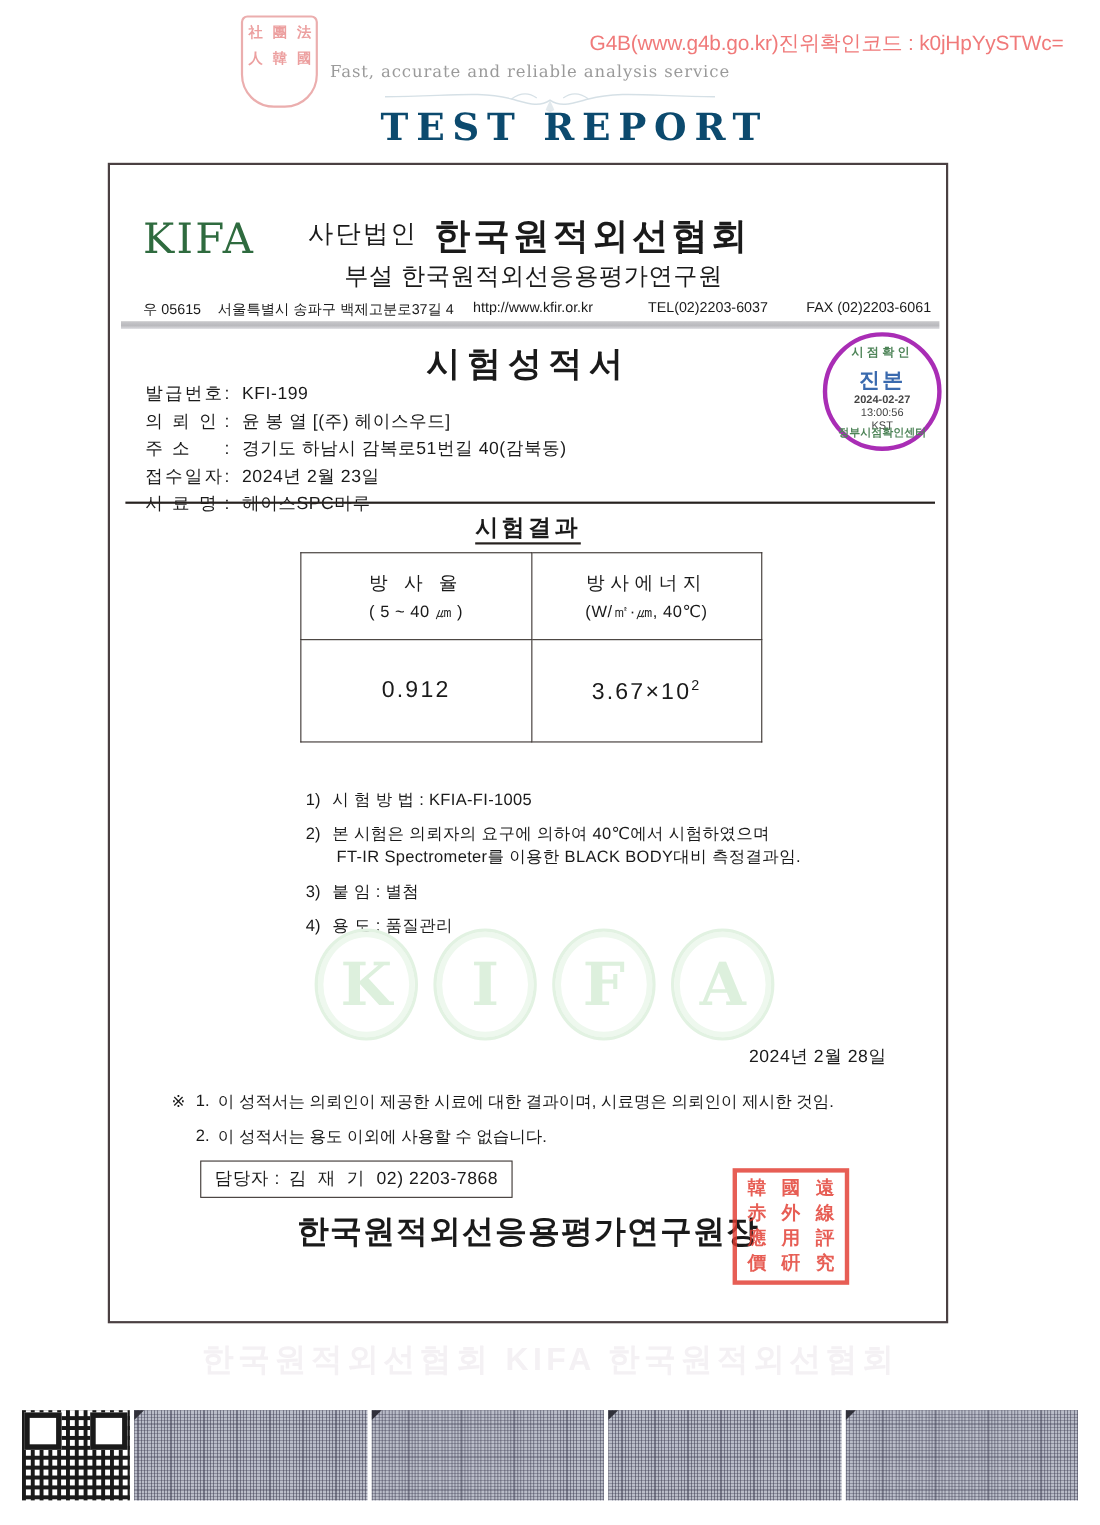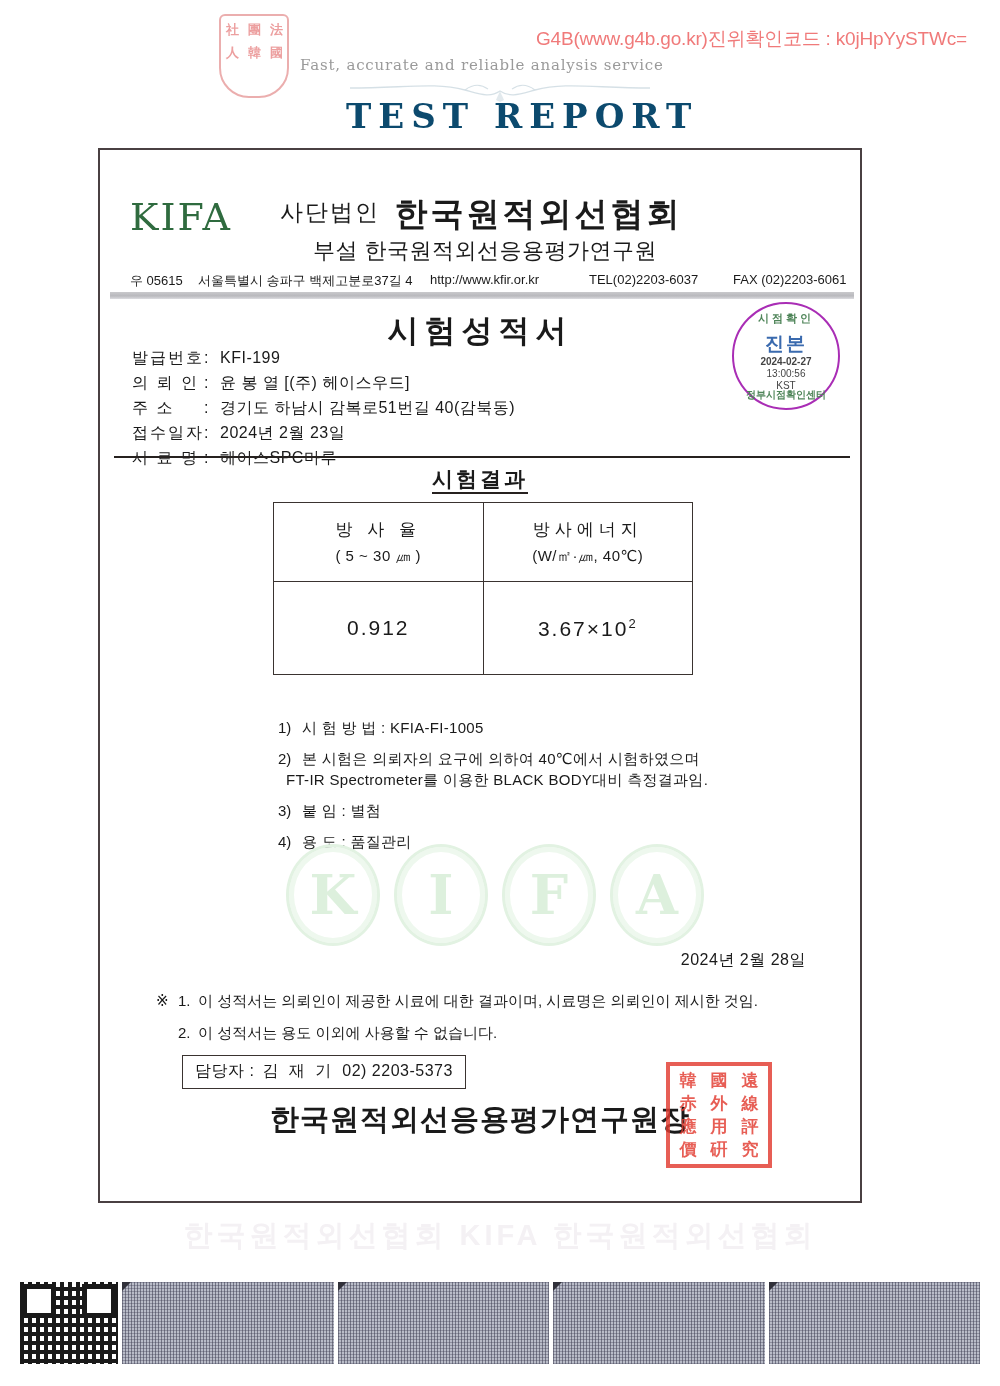--- a/index.html
+++ b/index.html
@@ -195,26 +195,26 @@
   }
   .info-colon { width: 16px; }
   .info-value {
     letter-spacing: 0.5px;
     white-space: nowrap;
   }
 
   
   #timestamp-stamp {
     position: absolute;
-    left: 632px;
+    left: 648px;
     top: 152px;
     width: 108px;
     height: 108px;
     border-radius: 50%;
-    border: 2px solid #a21caf;
+    border: 4px solid #a21caf;
     box-sizing: border-box;
     opacity: 0.92;
   }
   #timestamp-stamp .arc-top,
   #timestamp-stamp .arc-bottom {
     position: absolute;
     width: 100%;
     text-align: center;
     font-size: 11px;
     color: #3f7a4a;
@@ -315,21 +315,21 @@
     line-height: 1.0;
   }
   .note-line {
     display: flex;
     margin-bottom: 16px;
     white-space: nowrap;
   }
   .note-num { width: 24px; }
   .note-text { letter-spacing: 0.3px; }
   .note-cont {
-    margin-left: 8px;
+    margin-left: 28px;
     margin-top: -10px;
     margin-bottom: 16px;
     white-space: nowrap;
     letter-spacing: 0.3px;
   }
 
   
   #kifa-watermark {
     position: absolute;
     left: 185px;
@@ -596,21 +596,21 @@
 
   <div id="results-heading">
     <span>시험결과</span>
   </div>
 
   <table id="results-table">
     <tbody>
         <tr>
       <td class="head-cell">
         <span class="head-title">방 사 율</span>
-        <span class="head-unit">( 5 ~ 30 ㎛ )</span>
+        <span class="head-unit">( 5 ~ 40 ㎛ )</span>
       </td>
       <td class="head-cell">
         <span class="head-title">방사에너지</span>
         <span class="head-unit">(W/㎡·㎛, 40℃)</span>
       </td>
     </tr>
     <tr>
       <td class="value-cell">
         <span>0.912</span>
       </td>
@@ -669,21 +669,21 @@
       <span>이 성적서는 의뢰인이 제공한 시료에 대한 결과이며, 시료명은 의뢰인이 제시한 것임.</span>
     </div>
     <div class="footnote-line">
       <span class="fn-mark"></span>
       <span class="fn-num">2.</span>
       <span>이 성적서는 용도 이외에 사용할 수 없습니다.</span>
     </div>
   </div>
 
   <div id="contact-box">
-    <span>담당자 :</span><span class="cb-name">김 재 기</span><span>02) 2203-5373</span>
+    <span>담당자 :</span><span class="cb-name">김 재 기</span><span>02) 2203-7868</span>
   </div>
 
   <div id="signature-line">한국원적외선응용평가연구원장</div>
 
   <div id="official-seal">
     <span class="seal-glyph">韓</span>
     <span class="seal-glyph">國</span>
     <span class="seal-glyph">遠</span>
     <span class="seal-glyph">赤</span>
     <span class="seal-glyph">外</span>

